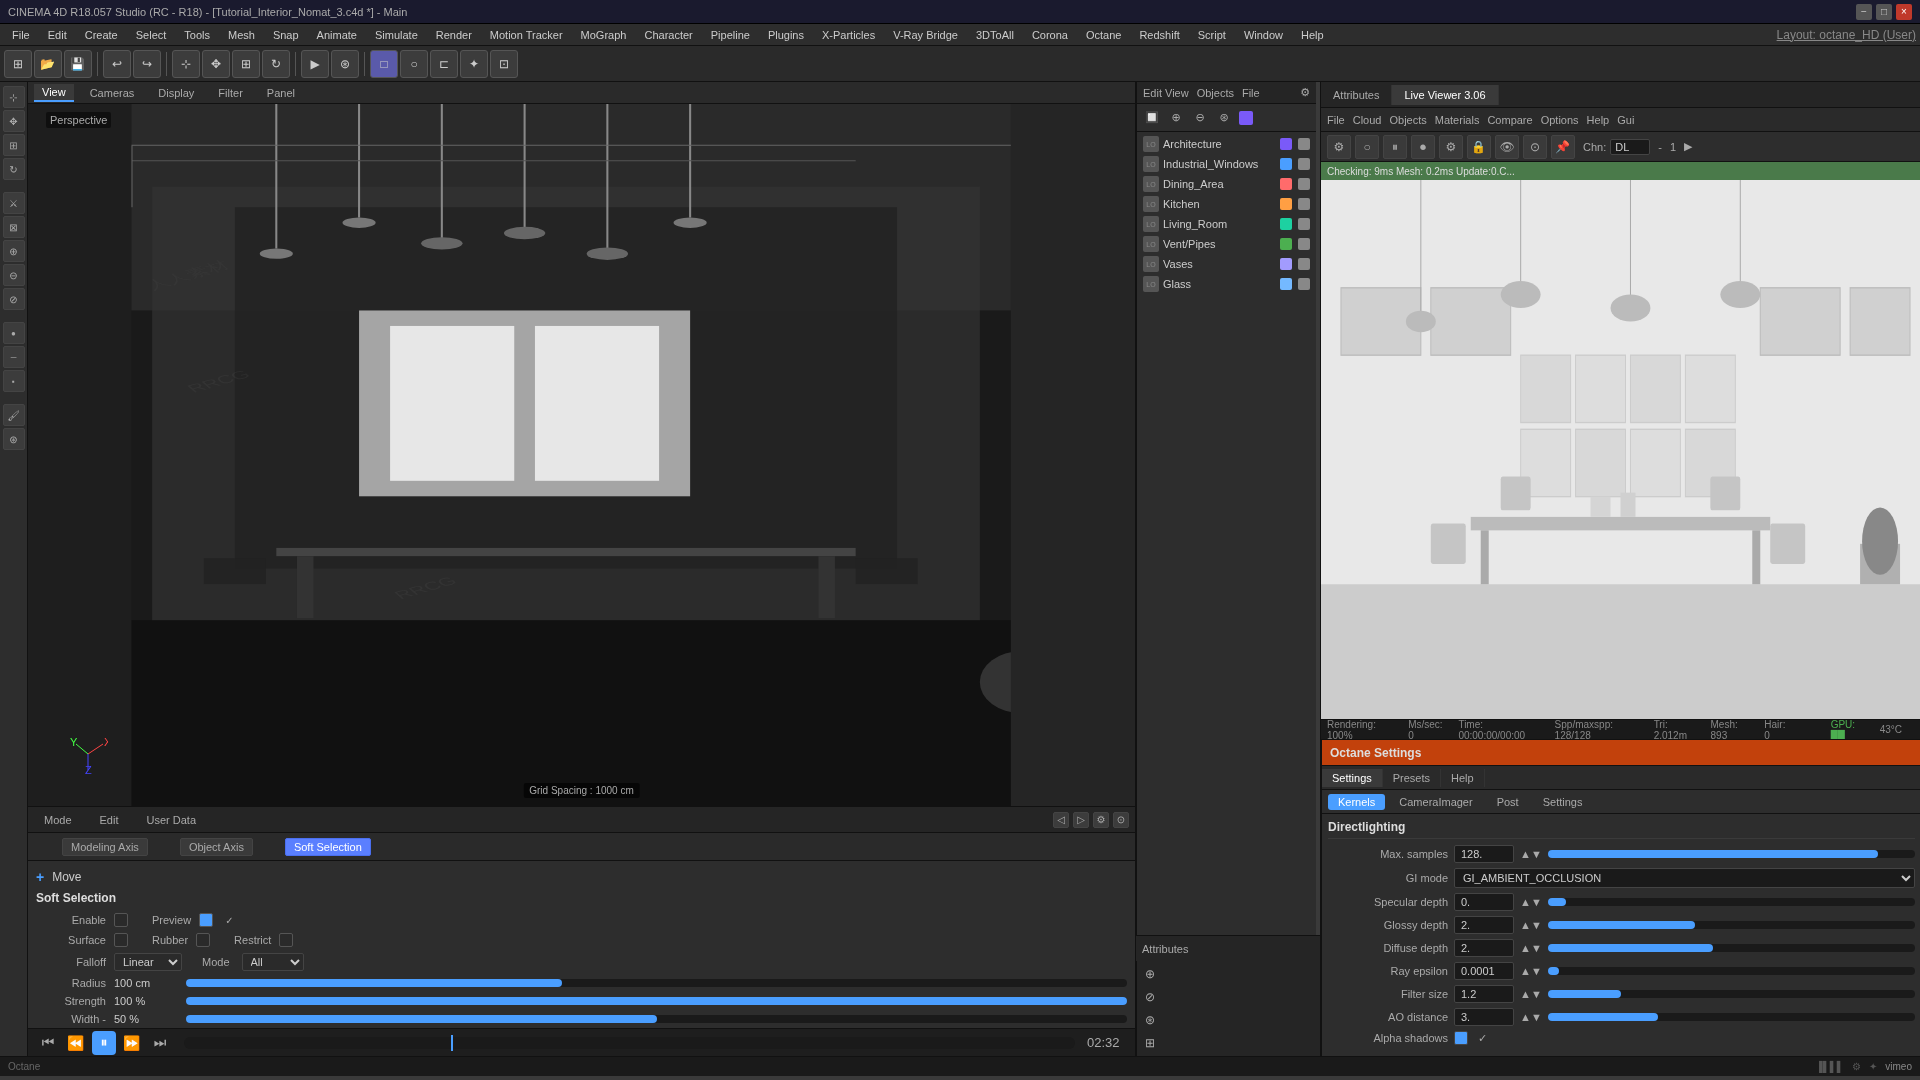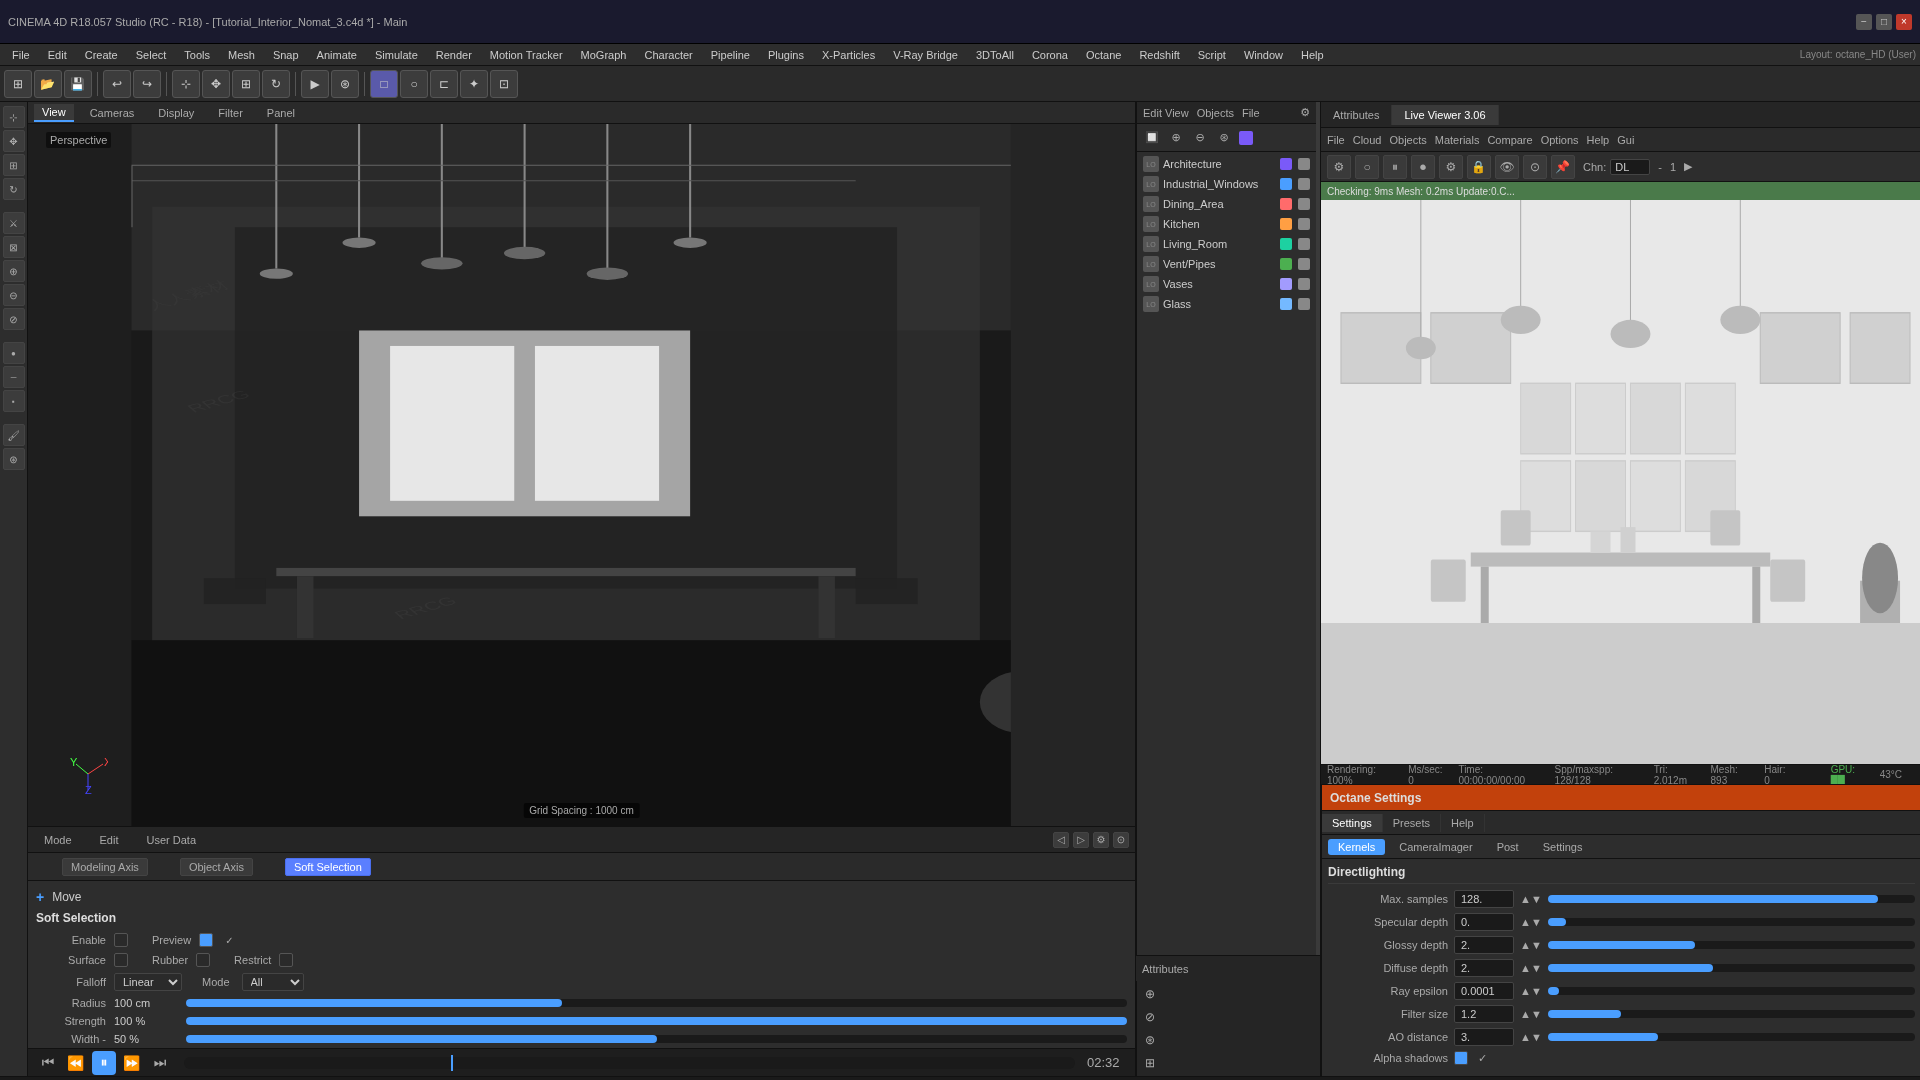--- a/index.html
+++ b/index.html
@@ -1,19 +1,19 @@
 <!DOCTYPE html>
 <html><head>
   <meta charset="utf-8">
   <style>
     * { margin: 0; padding: 0; box-sizing: border-box; }
     body { width: 1920px; height: 1080px; background: #3a3a3a; font-family: Arial, sans-serif; font-size: 11px; color: #ccc; overflow: hidden; }
 
     
-    #title-bar { height: 44px; background: #1a1a2e; display: flex; align-items: center; padding: 0 8px; justify-content: space-between; border-bottom: 1px solid #000; }
+    #title-bar { height: 24px; background: #1a1a2e; display: flex; align-items: center; padding: 0 8px; justify-content: space-between; border-bottom: 1px solid #000; }
     #title-bar .title { color: #aaa; font-size: 11px; }
     #title-bar .win-controls { display: flex; gap: 4px; }
     #title-bar .win-btn { width: 16px; height: 16px; border-radius: 2px; border: none; cursor: pointer; font-size: 10px; display: flex; align-items: center; justify-content: center; }
     .win-min { background: #555; color: #ccc; }
     .win-max { background: #555; color: #ccc; }
     .win-close { background: #c0392b; color: #fff; }
 
     
     #menu-bar { height: 22px; background: #2d2d2d; display: flex; align-items: center; padding: 0 4px; border-bottom: 1px solid #111; gap: 2px; }
     .menu-item { padding: 2px 8px; color: #ccc; cursor: pointer; font-size: 11px; border-radius: 2px; }
@@ -165,21 +165,21 @@
   <span class="menu-item">Plugins</span>
   <span class="menu-item">X-Particles</span>
   <span class="menu-item">V-Ray Bridge</span>
   <span class="menu-item">3DToAll</span>
   <span class="menu-item">Corona</span>
   <span class="menu-item">Octane</span>
   <span class="menu-item">Redshift</span>
   <span class="menu-item">Script</span>
   <span class="menu-item">Window</span>
   <span class="menu-item">Help</span>
-  <span style="margin-left:auto; color:#888; font-size:10px;">Layout: octane_HD (User)</span>
+  <span style="margin-left:auto; color:#888; font-size:12px;text-decoration:underline;">Layout: octane_HD (User)</span>
 </div>
 
 <div id="toolbar">
   <div class="toolbar-btn">⊞</div>
   <div class="toolbar-btn">📂</div>
   <div class="toolbar-btn">💾</div>
   <div class="toolbar-sep"></div>
   <div class="toolbar-btn">↩</div>
   <div class="toolbar-btn">↪</div>
   <div class="toolbar-sep"></div>
@@ -585,20 +585,28 @@
 
         <div class="oct-row">
           <span class="oct-row-label">Max. samples</span>
           <input class="oct-input" value="128." style="">
           <span style="font-size:11px;color:#aaa;cursor:pointer;">▲▼</span>
           <div class="oct-slider">
             <div class="oct-slider-fill" style="width:90%;"></div>
           </div>
         </div>
 
+        <div class="oct-row">
+          <span class="oct-row-label">GI mode</span>
+          <select class="oct-dropdown">
+            <option>GI_AMBIENT_OCCLUSION</option>
+            <option>GI_DIFFUSE</option>
+            <option>GI_SPECULAR</option>
+          </select>
+        </div>
 
         <div class="oct-row">
           <span class="oct-row-label">Specular depth</span>
           <input class="oct-input" value="0." style="">
           <span style="font-size:11px;color:#aaa;cursor:pointer;">▲▼</span>
           <div class="oct-slider">
             <div class="oct-slider-fill" style="width:5%;"></div>
           </div>
         </div>
 

